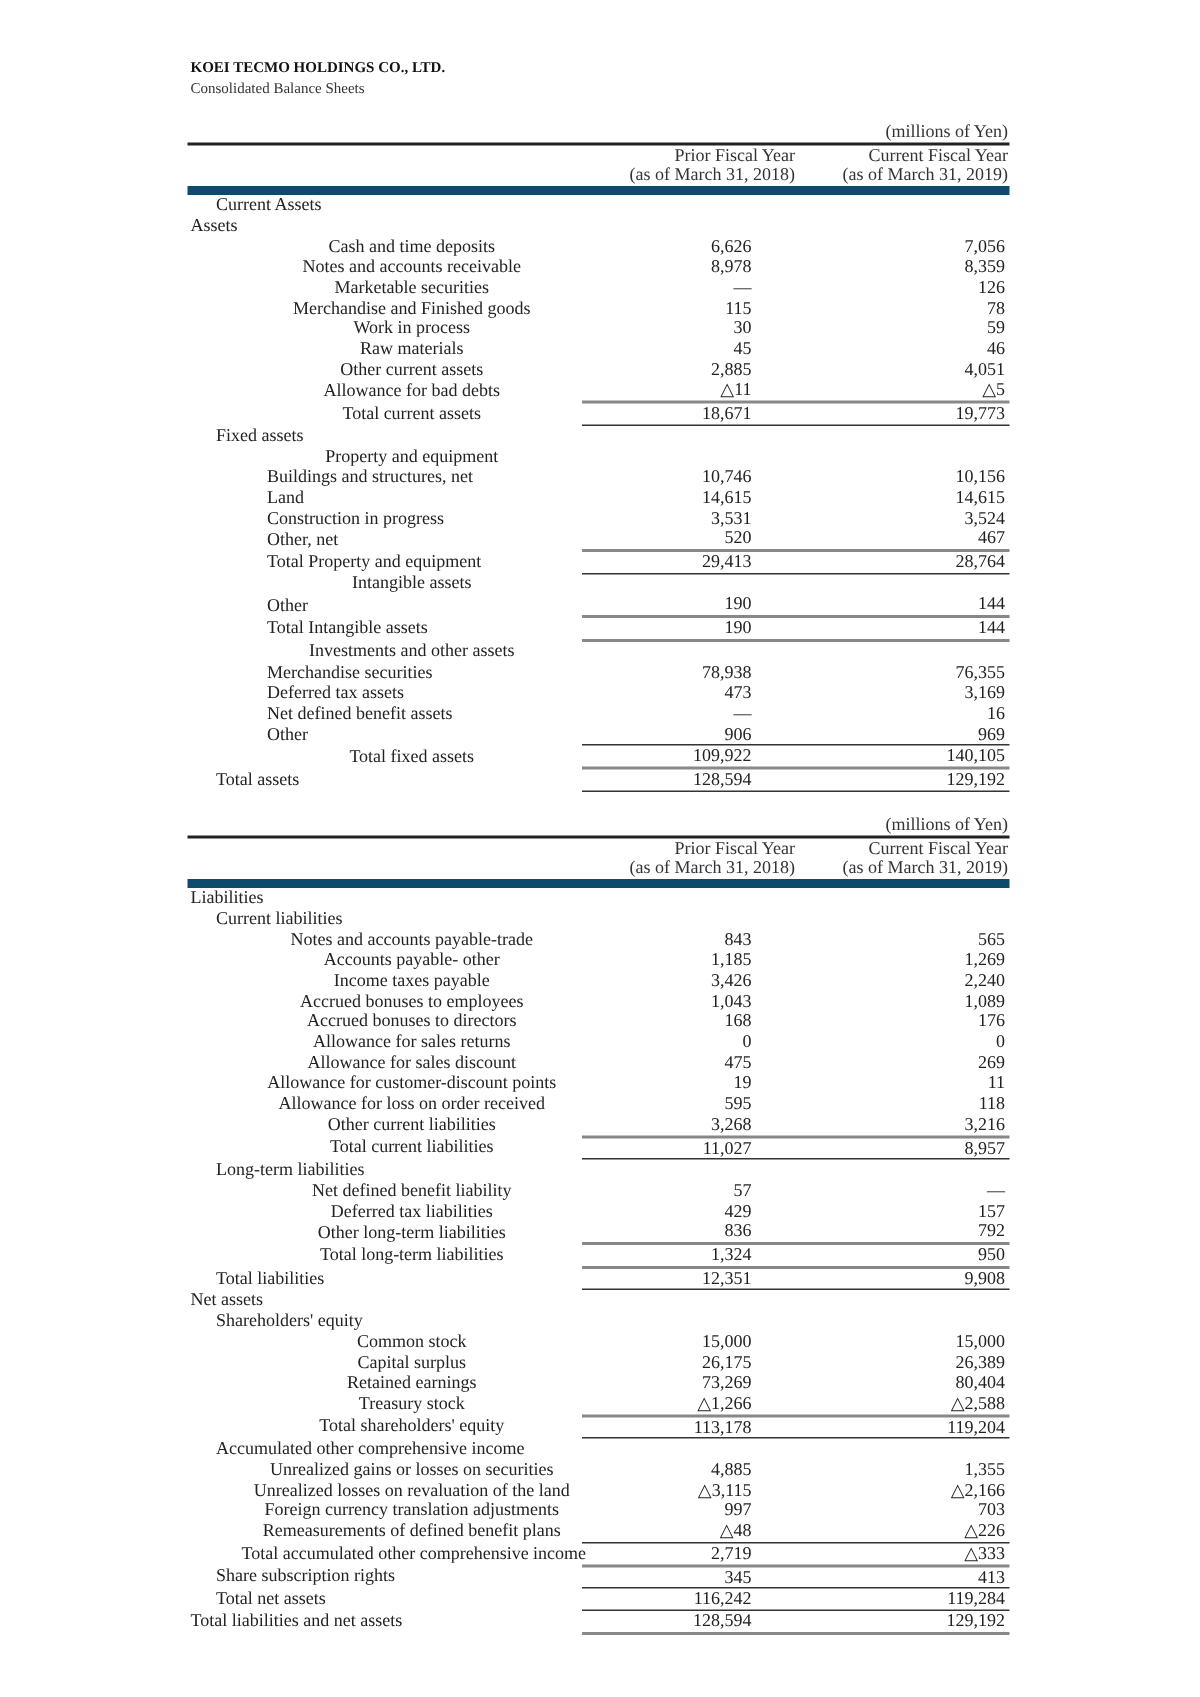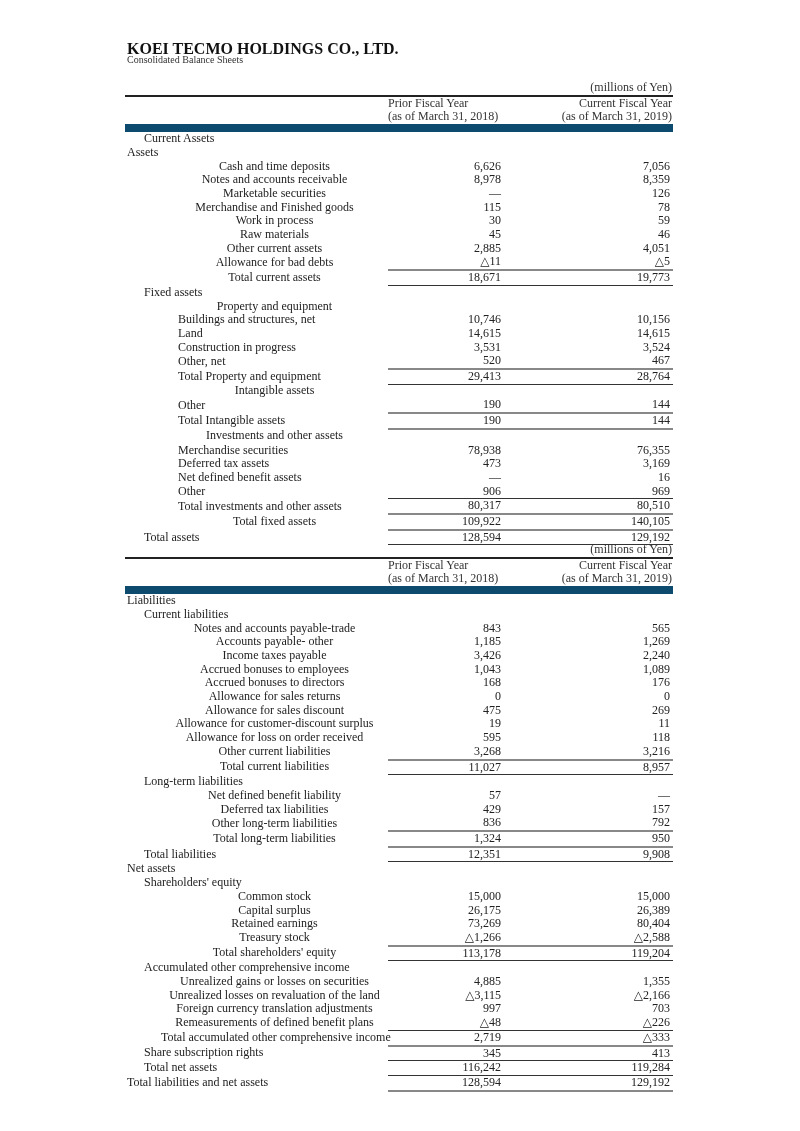--- a/index.html
+++ b/index.html
@@ -1,29 +1,29 @@
 <!DOCTYPE html>
 <html><head>
 <meta charset="utf-8">
 <style>
   html, body { margin: 0; padding: 0; background: #ffffff; }
   body { width: 800px; height: 1131px; position: relative; overflow: hidden;
          font-family: "Liberation Serif", "DejaVu Serif", serif; color: #222; }
-  .company { position: absolute; left: 127px; top: 40px; font-size: 16px; font-weight: bold; color: #111; }
+  .company { position: absolute; left: 127px; top: 40px; font-size: 10px; font-weight: bold; color: #111; }
   .subtitle { position: absolute; left: 127px; top: 54px; font-size: 10px; color: #333; }
   table.bs { position: absolute; left: 125px; width: 548px; border-collapse: collapse; font-size: 12px; table-layout: fixed; }
   table.bs td { padding: 0; height: 13.7px; line-height: 13.7px; white-space: nowrap; }
   table.bs col.c-label { width: 263px; }
   table.bs col.c-prior { width: 142px; }
   table.bs col.c-curr { width: 143px; }
   .num { text-align: right; padding-right: 3px !important; }
   .hdr { text-align: right; padding-right: 1px !important; color: #333; }
-  .hdr-c { text-align: left; color: #333; }
+  .hdr-c { text-align: right; color: #333; }
   tr.unit td { border-bottom: 2px solid #222; }
-  tr.hdr2 td { border-bottom: 8px solid #0c4a6e; }
+  tr.hdr2 td { border-bottom: 6px solid #0c4a6e; }
   .l0 { padding-left: 2px !important; }
   .l1 { padding-left: 19px !important; }
   .l2 { padding-left: 36px !important; text-align: center; }
   .l3 { padding-left: 53px !important; }
   td.num.prior { padding-left: 0; }
   td.num.prior { padding-right: 29px !important; }
   tr.ul td.num { border-bottom: 2px solid #888; }
   tr.tot td.num { border-bottom: 1.5px solid #333; }
   td.num.prior, td.num.curr { position: relative; }
 </style>
@@ -181,25 +181,20 @@
         <td class="l3">Net defined benefit assets</td>
         <td class="num prior">—</td>
         <td class="num curr">16</td>
       </tr>
       <tr class="tot">
         <td class="l3">Other</td>
         <td class="num prior">906</td>
         <td class="num curr">969</td>
       </tr>
       <tr class="ul">
-        <td class="l3">Total investments and other assets</td>
-        <td class="num prior">80,317</td>
-        <td class="num curr">80,510</td>
-      </tr>
-      <tr class="ul">
         <td class="l2">Total fixed assets</td>
         <td class="num prior">109,922</td>
         <td class="num curr">140,105</td>
       </tr>
       <tr class="tot">
         <td class="l1">Total assets</td>
         <td class="num prior">128,594</td>
         <td class="num curr">129,192</td>
       </tr>
     </tbody>
@@ -268,21 +263,21 @@
         <td class="l2">Allowance for sales returns</td>
         <td class="num prior">0</td>
         <td class="num curr">0</td>
       </tr>
       <tr>
         <td class="l2">Allowance for sales discount</td>
         <td class="num prior">475</td>
         <td class="num curr">269</td>
       </tr>
       <tr>
-        <td class="l2">Allowance for customer-discount surplus</td>
+        <td class="l2">Allowance for customer-discount points</td>
         <td class="num prior">19</td>
         <td class="num curr">11</td>
       </tr>
       <tr>
         <td class="l2">Allowance for loss on order received</td>
         <td class="num prior">595</td>
         <td class="num curr">118</td>
       </tr>
       <tr class="ul">
         <td class="l2">Other current liabilities</td>

